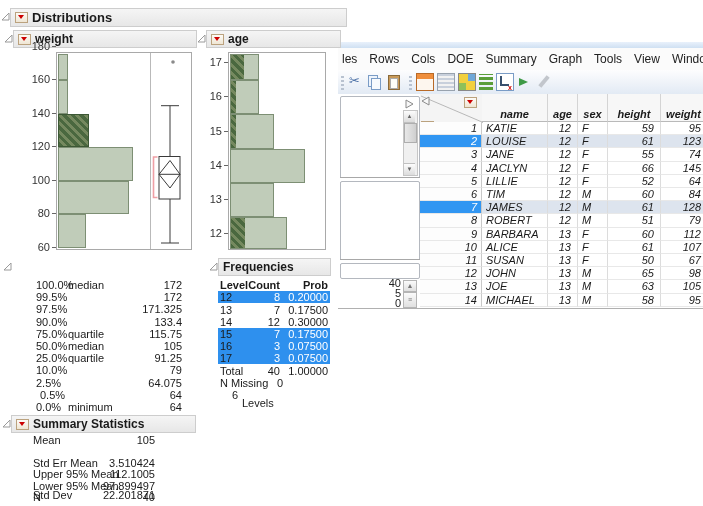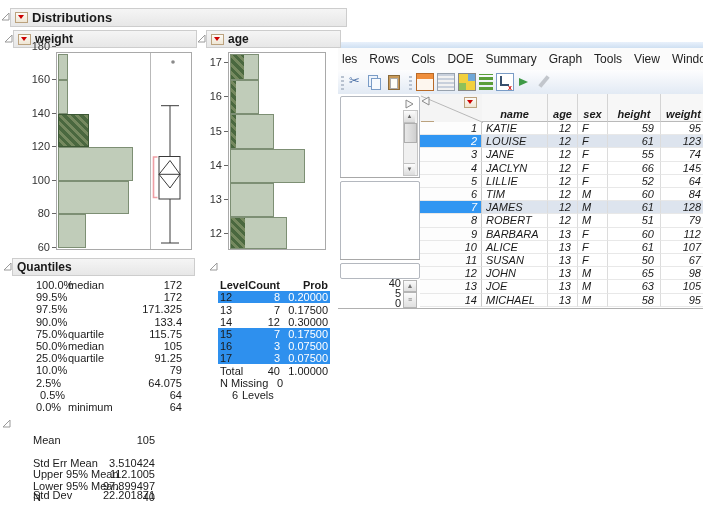--- a/index.html
+++ b/index.html
@@ -371,23 +371,20 @@
         <div class="tick" style="left: 224px; top: 130.5px;"></div>
         <div class="ticklab" style="left: 198px; top: 91.3px; width: 24px;">16</div>
         <div class="tick" style="left: 224px; top: 96.3px;"></div>
         <div class="ticklab" style="left: 198px; top: 57.1px; width: 24px;">17</div>
         <div class="tick" style="left: 224px; top: 62.1px;"></div>
       </div>
 
     <svg class="disc" style="left:3px;top:262px;" viewBox="0 0 9 9">
         <polygon points="8,1 8,8 1,8" fill="#fff" stroke="#9a9a9a"></polygon>
       </svg>
-    <div class="hdr" style="left:12px;top:258px;width:183px;height:18px;">
-      <span>Quantiles</span>
-    </div>
     <div class="abs" style="left:36px;top:279px;width:146px;">
         <div class="qrow" style="position: absolute; left: 0px; top: 0px; width: 146px; height: 12px; text-align: center;">
           <span style="left: 0px;">100.0%</span>
           <span style="left: 32px;">median</span>
           <span style="right: 0px;">172</span>
         </div>
         <div class="qrow" style="position: absolute; left: 0px; top: 12.2px; width: 146px; height: 12px;">
           <span style="left: 0px;">99.5%</span>
           <span style="left: 32px;"></span>
           <span style="right: 0px;">172</span>
@@ -435,20 +432,23 @@
         <div class="qrow" style="position: absolute; left: 0px; top: 122px; width: 146px; height: 12px;">
           <span style="left: 0px;">0.0%</span>
           <span style="left: 32px;">minimum</span>
           <span style="right: 0px;">64</span>
         </div>
       </div>
 
     <svg class="disc" style="left:209px;top:262px;" viewBox="0 0 9 9">
         <polygon points="8,1 8,8 1,8" fill="#fff" stroke="#9a9a9a"></polygon>
       </svg>
+    <div class="hdr" style="left:218px;top:258px;width:113px;height:18px;">
+      <span>Frequencies</span>
+    </div>
     <div class="abs" style="left:218px;top:279px;width:112px;height:125px;">
         <div class="frow" style="position: absolute; left: 0px; top: 0px; width: 112px; height: 12.2px; font-weight: bold;">
           <span style="left: 2px;">Level</span>
           <span style="right: 50px;">Count</span>
           <span style="right: 2px;">Prob</span>
         </div>
         <div class="frow freq-sel" style="position: absolute; left: 0px; top: 12.3px; width: 112px; height: 12.2px; font-weight: normal;">
           <span style="left: 2px;">12</span>
           <span class="wht" style="right: 50px;">8</span>
           <span class="wht" style="right: 2px;">0.20000</span>
@@ -482,27 +482,31 @@
           <span style="left: 2px;">Total</span>
           <span style="right: 50px;">40</span>
           <span style="right: 2px;">1.00000</span>
         </div>
         <div class="frow" style="position: absolute; left: 0px; top: 98px; width: 112px; height: 12.2px;">
           <span style="left: 2px;">N Missing</span>
           <span style="right: 47px;">0</span>
         </div>
         <div class="frow" style="position: absolute; left: 0px; top: 110.2px; width: 112px; height: 12.2px;">
           <span style="left: 14px;">6</span>
-          <span style="left: 24px;">Levels</span>
+          <span style="left: 24px; margin-top: 8px;">Levels</span>
         </div>
       </div>
 
     <svg class="disc" style="left:2px;top:419px;" viewBox="0 0 9 9">
         <polygon points="8,1 8,8 1,8" fill="#fff" stroke="#9a9a9a"></polygon>
       </svg>
+    <div class="hdr" style="left:11px;top:415px;width:185px;height:18px;">
+      <div class="redtri"></div>
+      <span>Summary Statistics</span>
+    </div>
     <div class="abs" style="left:33px;top:434px;width:122px;">
         <div class="qrow" style="position: absolute; left: 0px; top: 0px; width: 122px; height: 12px;">
           <span style="left: 0px; text-align: right;">Mean</span>
           <span style="right: 0px;">105</span>
         </div>
         <div class="qrow" style="position: absolute; left: 0px; top: 11.4px; width: 122px; height: 12px; margin-top: 44px;">
           <span style="left: 0px;">Std Dev</span>
           <span style="right: 0px;">22.201871</span>
         </div>
         <div class="qrow" style="position: absolute; left: 0px; top: 22.8px; width: 122px; height: 12px;">

